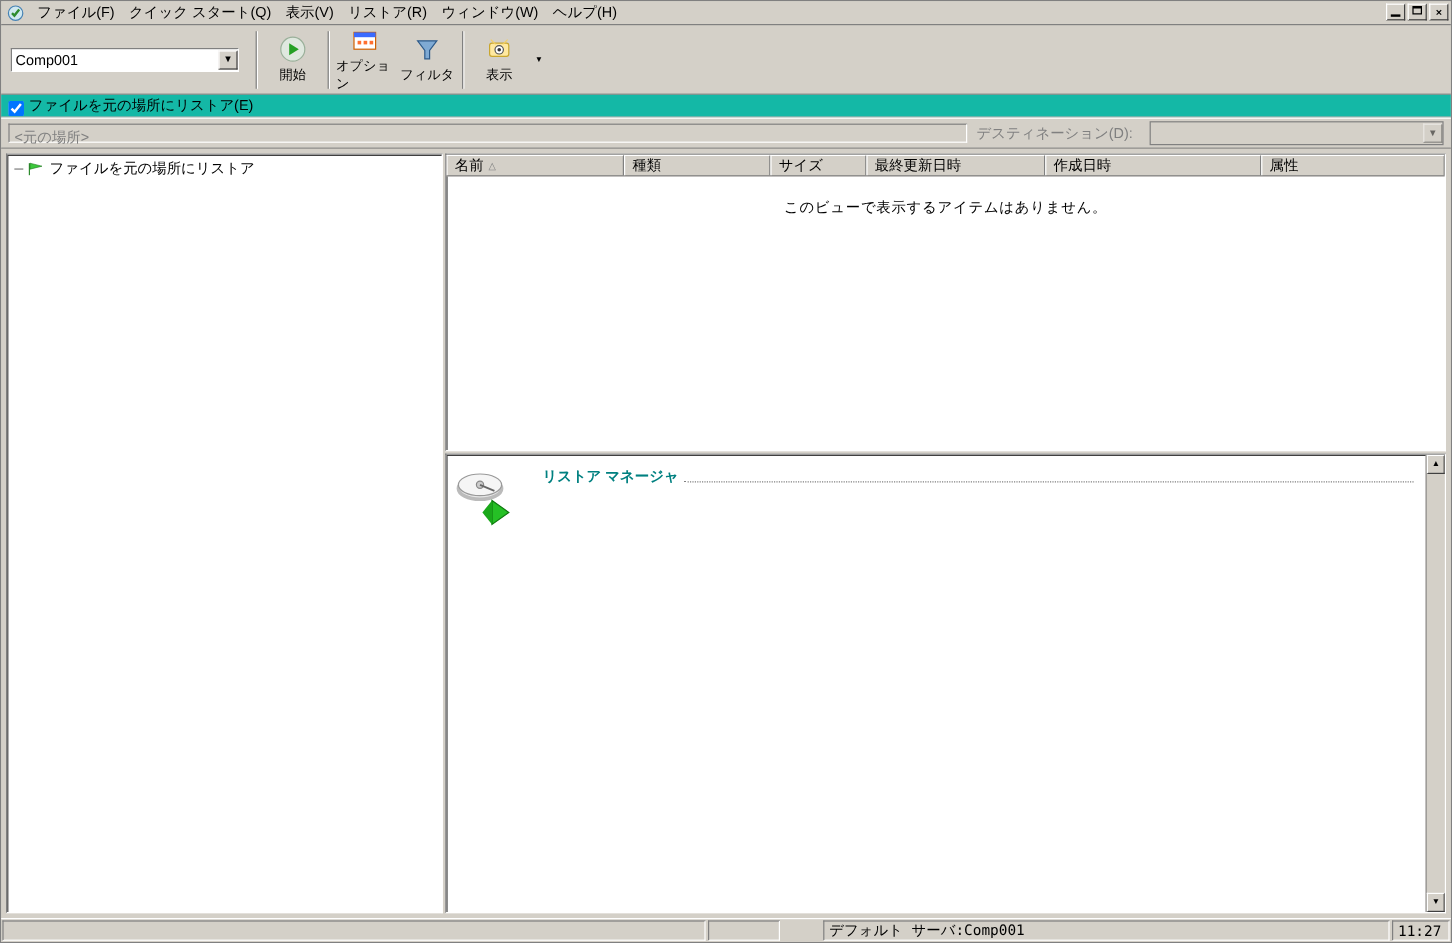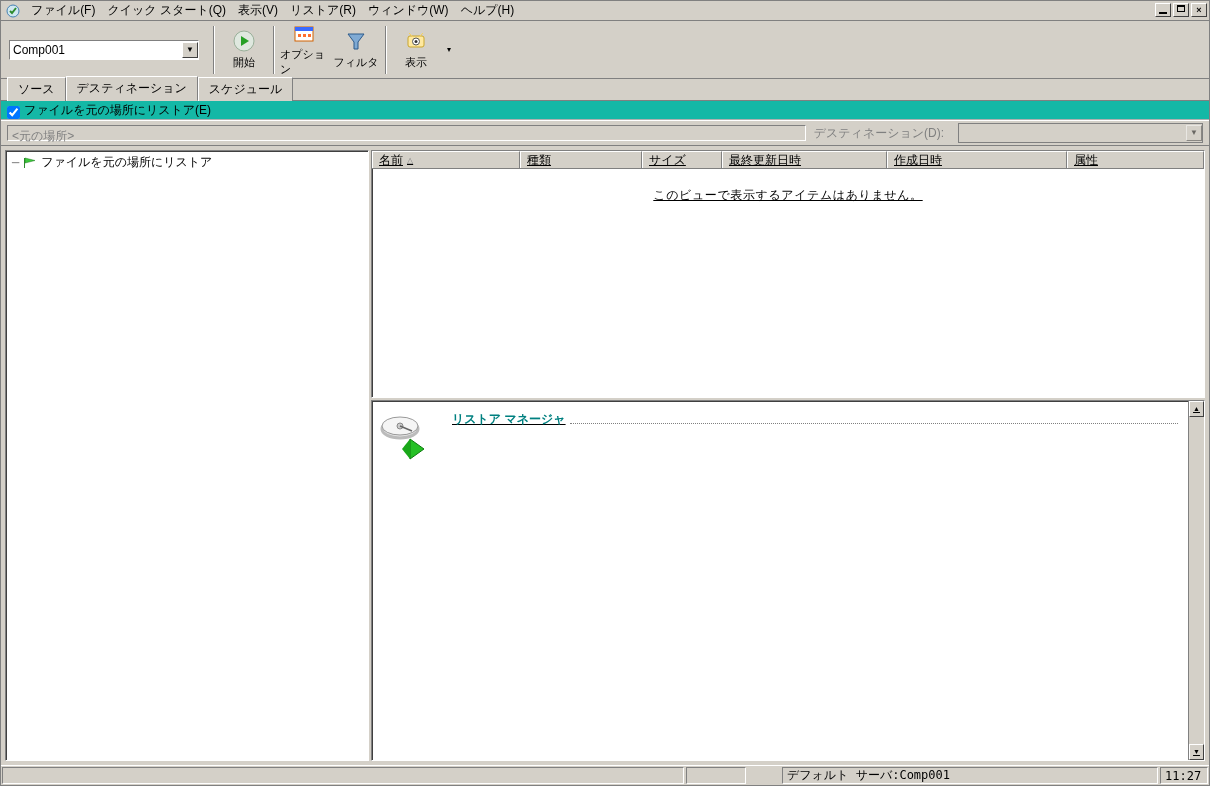--- a/index.html
+++ b/index.html
@@ -53,41 +53,41 @@
 .dest-label { color:#808080; padding:0 10px 0 4px; }
 .dest-combo { width:245px; height:20px; background:#d4d0c8; border:1px solid #808080; display:flex; align-items:center; }
 .dest-combo .dd { width:16px; height:16px; background:#d4d0c8; border:1px solid #fff; border-right-color:#404040; border-bottom-color:#404040; text-align:center; font-size:8px; line-height:14px; margin-left:auto; opacity:.5; }
 
 
 .content-wrap { flex:1; display:flex; background:#d4d0c8; padding:4px; gap:2px; min-height:0; }
 .left-tree { width:364px; background:#fff; border:1px solid #808080; border-right-color:#fff; border-bottom-color:#fff; box-shadow: inset 1px 1px 0 #404040; overflow:auto; }
 .tree-node { display:flex; align-items:center; padding:3px 6px; gap:4px; }
 .tree-line { color:#808080; font-family:monospace; }
 .flag-icon { width:14px; height:12px; }
-.right-stack { flex:1; display:flex; flex-direction:column; gap:2px; min-width:0;text-decoration:underline; }
+.right-stack { flex:1; display:flex; flex-direction:column; gap:2px; min-width:0; }
 .list-pane { flex:0 0 248px; background:#fff; border:1px solid #808080; border-right-color:#fff; border-bottom-color:#fff; box-shadow: inset 1px 1px 0 #404040; display:flex; flex-direction:column; overflow:hidden; }
 .list-header { display:flex; background:#d4d0c8; border-bottom:1px solid #808080; height:18px; }
 .col { border-right:1px solid #808080; border-top:1px solid #fff; border-left:1px solid #fff; padding:2px 6px; font-size:12px; display:flex; align-items:center; gap:4px; }
 .col .sort-arrow { font-size:8px; color:#808080; }
 .list-body { flex:1; text-align:center; padding-top:18px; letter-spacing:.05em; font-size:12px; }
 .lower-pane { flex:1; background:#fff; border:1px solid #808080; border-right-color:#fff; border-bottom-color:#fff; box-shadow: inset 1px 1px 0 #404040; display:flex; overflow:hidden; }
 .lower-content { flex:1; padding:10px 10px 0 6px; overflow:auto; }
 .rm-row { display:flex; align-items:flex-start; gap:24px; }
 .rm-icon { width:50px; height:50px; position:relative; flex-shrink:0; }
 .rm-title { color:#008080; font-weight:bold; font-size:12px; }
 .rm-line { flex:1; border-bottom:1px dotted #808080; height:1px; margin-top:8px; margin-left:4px; }
 .lower-scroll { width:16px; background:#d4d0c8; border-left:1px solid #808080; display:flex; flex-direction:column; }
 .sbtn { height:16px; background:#d4d0c8; border:1px solid #fff; border-right-color:#404040; border-bottom-color:#404040; font-size:7px; text-align:center; line-height:14px; }
 .strack { flex:1; background:#d4d0c8; }
 
 
 .statusbar { display:flex; height:20px; background:#d4d0c8; border-top:1px solid #fff; }
 .status-cell { border:1px solid #808080; border-top-color:#808080; border-left-color:#808080; border-right-color:#fff; border-bottom-color:#fff; margin:1px; padding:1px 4px; font-size:12px; display:flex; align-items:center; font-family: "MS Gothic", monospace; }
 .status-cell.flex { flex:1; }
-.status-cell.srv { width:376px;margin-left:35px; }
+.status-cell.srv { width:472px;margin-left:35px; }
 .status-cell.time { width:48px; }
 </style>
 </head>
 <body>
 
 <div class="app">
 
   <div class="menubar">
     <svg class="app-icon" viewBox="0 0 16 16">
       <circle cx="8" cy="8" r="6" fill="#d0e8f0" stroke="#4682b4"></circle>
@@ -161,25 +161,20 @@
               <line x1="4" y1="3" x2="8" y2="7" stroke="#f5d060" stroke-width="1"></line>
               <line x1="18" y1="3" x2="14" y2="7" stroke="#f5d060" stroke-width="1"></line>
             </svg>
         </span>
         <span class="lbl">表示</span>
       </div>
       <span class="tool-dd-arrow">▾</span>
     </div>
   </div>
 
-  <div class="tabbar">
-    <div class="tab">ソース</div>
-    <div class="tab active">デスティネーション</div>
-    <div class="tab">スケジュール</div>
-  </div>
 
   <div class="check-row">
     <input type="checkbox" class="chk" checked="" style="">
     <span>ファイルを元の場所にリストア(E)</span>
   </div>
 
   <div class="dest-bar">
     <div class="dest-readonly">&lt;元の場所&gt;</div>
     <span class="dest-label">デスティネーション(D):</span>
     <div class="dest-combo">
@@ -201,21 +196,21 @@
 
     <div class="right-stack">
       <div class="list-pane">
         <div class="list-header">
           <div class="col" style="width:148px;">
             <span>名前</span>
             <span class="sort-arrow">△</span>
           </div>
           <div class="col" style="width:122px;">種類</div>
           <div class="col" style="width:80px;">サイズ</div>
-          <div class="col" style="width:165px;">最終更新日時</div>
+          <div class="col" style="width:149px;">最終更新日時</div>
           <div class="col" style="width:180px;">作成日時</div>
           <div class="col" style="flex:1;">属性</div>
         </div>
         <div class="list-body">このビューで表示するアイテムはありません。</div>
       </div>
 
       <div class="lower-pane">
         <div class="lower-content">
           <div class="rm-row">
             <div class="rm-icon">

